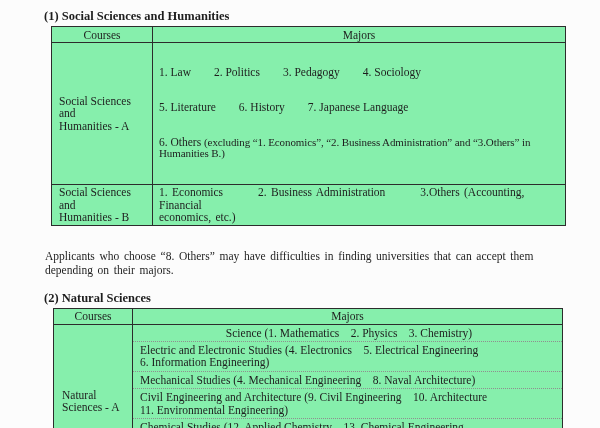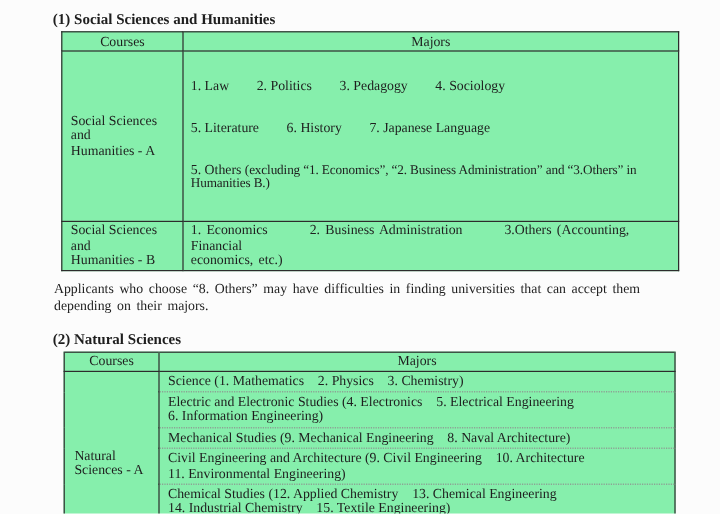--- a/index.html
+++ b/index.html
@@ -48,39 +48,39 @@
   .t1 .small { font-size: 11px; letter-spacing: -0.1px; }
   .t1 td.justify { word-spacing: 1.5px; line-height: 12.5px; }
   
   .note {
     display: flex;
     margin: 8px 0 0 1px;
     font-size: 11.5px;
     line-height: 14.5px;
   }
   .note-label { width: 41px; flex: 0 0 41px; }
-  .note-text  { white-space: pre-wrap; word-spacing: 1.8px; }
+  .note-text  { white-space: pre-wrap; word-spacing: 1.8px; margin-top: 15px; }
   .gap { height: 13px; }
   
   .t2 th, .t2 td {
     border-left: 1px solid #2c2c2c;
     border-right: 1px solid #2c2c2c;
   }
   .t2 th { text-align: center; height: 13px; line-height: 12px; padding: 1px 2px; border-bottom: 1px solid #2c2c2c; }
   .t2 td.course {
     padding: 1px 2px 1px 8px;
     line-height: 12px;
     border-top: 1px solid #2c2c2c;
   }
   .t2 td.m {
     padding: 2px 4px 2px 7px;
     line-height: 12.4px;
     border-top: 1px dotted #8f8f8f;
   }
-  .t2 tr.gs td.m { border-top: 1px solid #2c2c2c; }
+  .t2 tr.gs td.m { border-top: 1px solid #2c2c2c; text-align: center; }
 </style>
 </head>
 <body>
 
 <div class="page">
 
   <h3 class="sec-title">(1) Social Sciences and Humanities</h3>
 
   <table class="t1">
     <colgroup>
@@ -91,21 +91,21 @@
         <tr>
       <th>Courses</th>
       <th>Majors</th>
     </tr>
     <tr>
       <td class="course">Social Sciences and
 Humanities - A</td>
       <td class="majors">
         <div class="mline">1. Law        2. Politics        3. Pedagogy        4. Sociology</div>
         <div class="mline">5. Literature        6. History        7. Japanese Language</div>
-        <div class="mline"><span>5. Others </span><span class="small">(excluding “1. Economics”, “2. Business Administration” and “3.Others” in Humanities B.)</span></div>
+        <div class="mline"><span>6. Others </span><span class="small">(excluding “1. Economics”, “2. Business Administration” and “3.Others” in Humanities B.)</span></div>
       </td>
     </tr>
     <tr>
       <td class="course">Social Sciences and
 Humanities - B</td>
       <td class="majors justify">1. Economics        2. Business Administration        3.Others (Accounting,  Financial
 economics, etc.)</td>
     </tr>
   </tbody>
     </table>
@@ -133,21 +133,21 @@
     <tr class="gs">
       <td class="course" rowspan="6">Natural
 Sciences - A</td>
       <td class="m">Science (1. Mathematics    2. Physics    3. Chemistry)</td>
     </tr>
     <tr>
       <td class="m">Electric and Electronic Studies (4. Electronics    5. Electrical Engineering
 6. Information Engineering)</td>
     </tr>
     <tr>
-      <td class="m">Mechanical Studies (9. Mechanical Engineering    8. Naval Architecture)</td>
+      <td class="m">Mechanical Studies (4. Mechanical Engineering    8. Naval Architecture)</td>
     </tr>
     <tr>
       <td class="m">Civil Engineering and Architecture (9. Civil Engineering    10. Architecture
 11. Environmental Engineering)</td>
     </tr>
     <tr>
       <td class="m">Chemical Studies (12. Applied Chemistry    13. Chemical Engineering
 14. Industrial Chemistry    15. Textile Engineering)</td>
     </tr>
     <tr>

